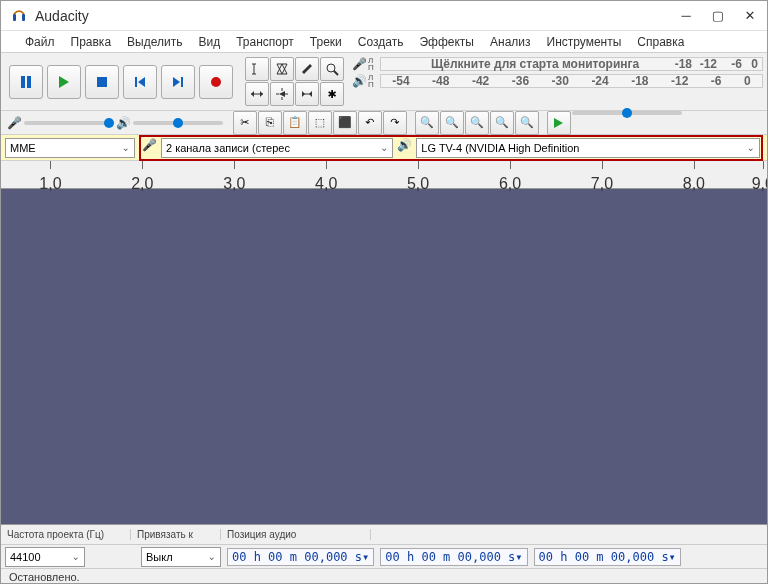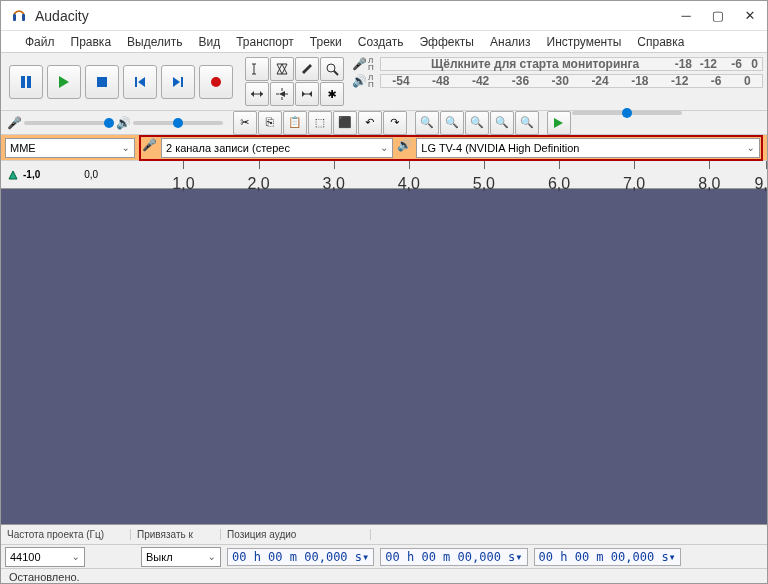--- a/index.html
+++ b/index.html
@@ -21,21 +21,21 @@
 .meter-icon { width: 16px; text-align: center; }
 .meter-lp { width: 12px; font-size: 8px; line-height: 7px; }
 .meter-track { flex: 1; position: relative; height: 14px; background: #f4f4f4; border: 1px solid #ccc; display: flex; align-items: center; justify-content: space-around; }
 .meter-track span { font-size: 12px; color: #666; font-weight: bold; }
 .click-text { position: absolute; left: 50px; font-size: 9px; color: #555; }
 .second-row { display: flex; align-items: center; background: #f0f0f0; border-bottom: 1px solid #d0d0d0; height: 24px; }
 .slider-group { display: flex; align-items: center; gap: 2px; padding: 0 6px; }
 .slider { width: 90px; height: 4px; background: #ccc; position: relative; border-radius: 2px; }
 .slider-thumb { position: absolute; width: 10px; height: 10px; background: #0078d7; border-radius: 50%; top: -3px; }
 .edit-btns { display: flex; gap: 1px; padding: 0 4px; }
-.device-row { display: flex; align-items: center; background: #fdba74; border-bottom: 1px solid #d0d0d0; height: 26px; padding: 0 4px; gap: 4px; }
+.device-row { display: flex; align-items: center; background: #fef9c3; border-bottom: 1px solid #d0d0d0; height: 26px; padding: 0 4px; gap: 4px; }
 .combo { height: 20px; background: #fff; border: 1px solid #999; font-size: 11px; padding: 0 4px; display: flex; align-items: center; position: relative; }
 .combo::after { content: "⌄"; position: absolute; right: 4px; color: #666; font-size: 10px; }
 .highlight-box { border: 2px solid #b00000; padding: 1px; display: flex; gap: 4px; flex: 1; }
 .timeline { height: 28px; background: #f0f0f0; border-bottom: 1px solid #999; position: relative; display: flex; }
 .timeline-left { width: 140px; display: flex; align-items: center; padding: 0 6px; gap: 4px; }
 .timeline-ruler { flex: 1; position: relative; font-size: 10px; color: #333; }
 .ruler-tick { position: absolute; top: 14px; font-size: 16px; }
 .ruler-tick::before { content: ""; position: absolute; left: 50%; top: -14px; width: 1px; height: 8px; background: #666; }
 .track-area { height: 336px; background: #575a7a; border-bottom: 1px solid #999; }
 .statusbar-top { display: flex; align-items: center; height: 20px; background: #f0f0f0; border-bottom: 1px solid #ccc; font-size: 11px; }
@@ -244,27 +244,20 @@
         <span>2 канала записи (стерес</span>
       </div>
     <span class="spk-icon">🔊</span>
     <div class="combo" style="flex:1.5">
         <span>LG TV-4 (NVIDIA High Definition</span>
       </div>
   </div>
 </div>
 
 <div class="timeline">
-  <div class="timeline-left">
-    <svg width="12" height="12">
-        <polygon points="6,2 10,10 2,10" fill="#2a8" stroke="#063"></polygon>
-      </svg>
-    <span style="font-size:10px;font-weight:bold">-1,0</span>
-    <span style="font-size:10px;margin-left:40px">0,0</span>
-  </div>
   <div class="timeline-ruler">
     <div class="ruler-tick" style="left:5%"><span>1,0</span></div>
     <div class="ruler-tick" style="left:17%"><span>2,0</span></div>
     <div class="ruler-tick" style="left:29%"><span>3,0</span></div>
     <div class="ruler-tick" style="left:41%"><span>4,0</span></div>
     <div class="ruler-tick" style="left:53%"><span>5,0</span></div>
     <div class="ruler-tick" style="left:65%"><span>6,0</span></div>
     <div class="ruler-tick" style="left:77%"><span>7,0</span></div>
     <div class="ruler-tick" style="left:89%"><span>8,0</span></div>
     <div class="ruler-tick" style="left:98%"><span>9,0</span></div>

